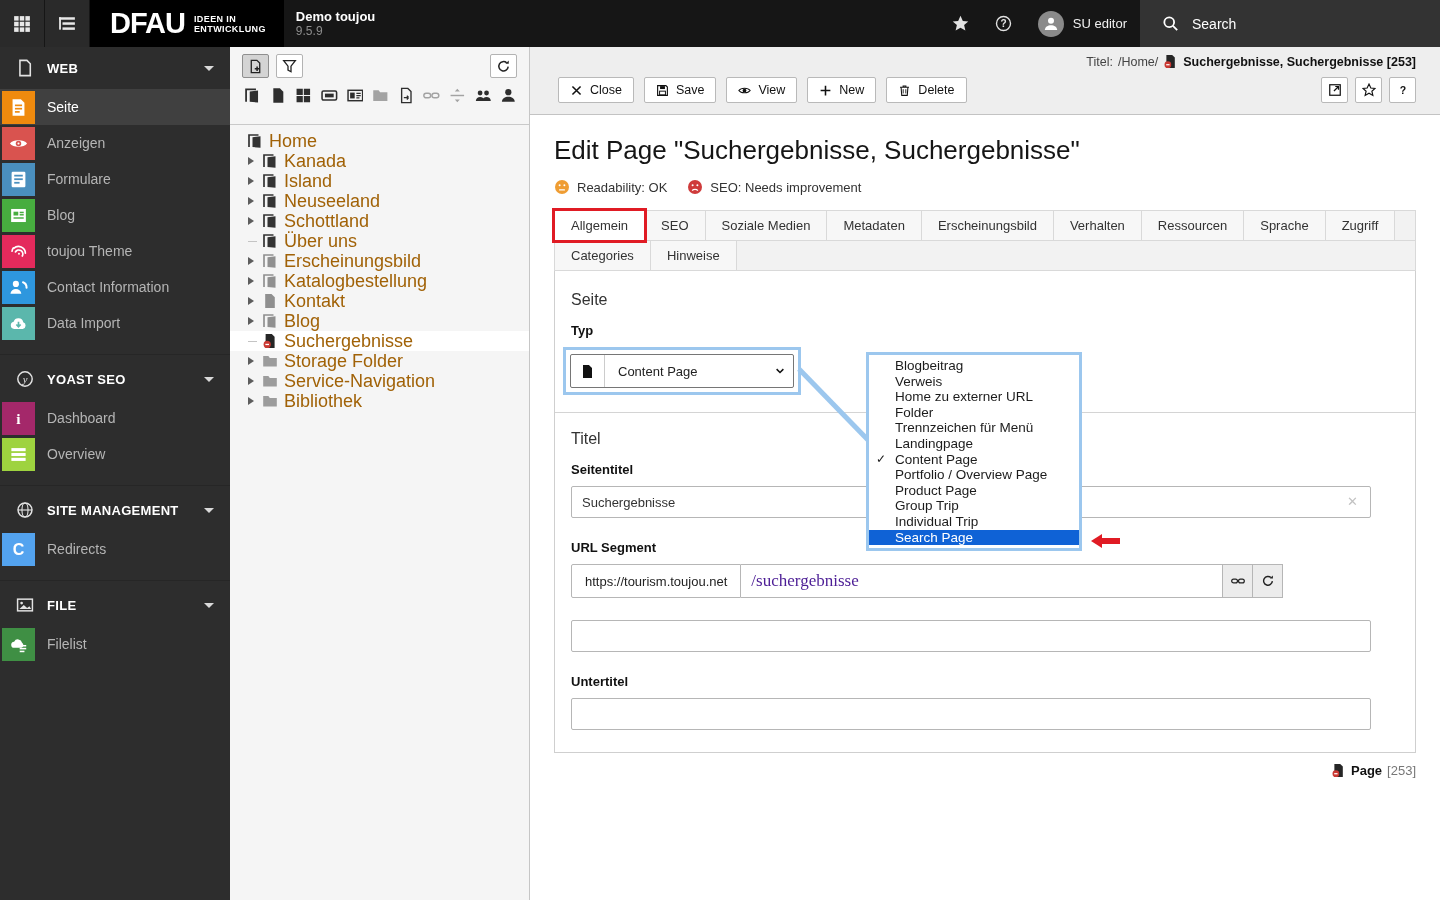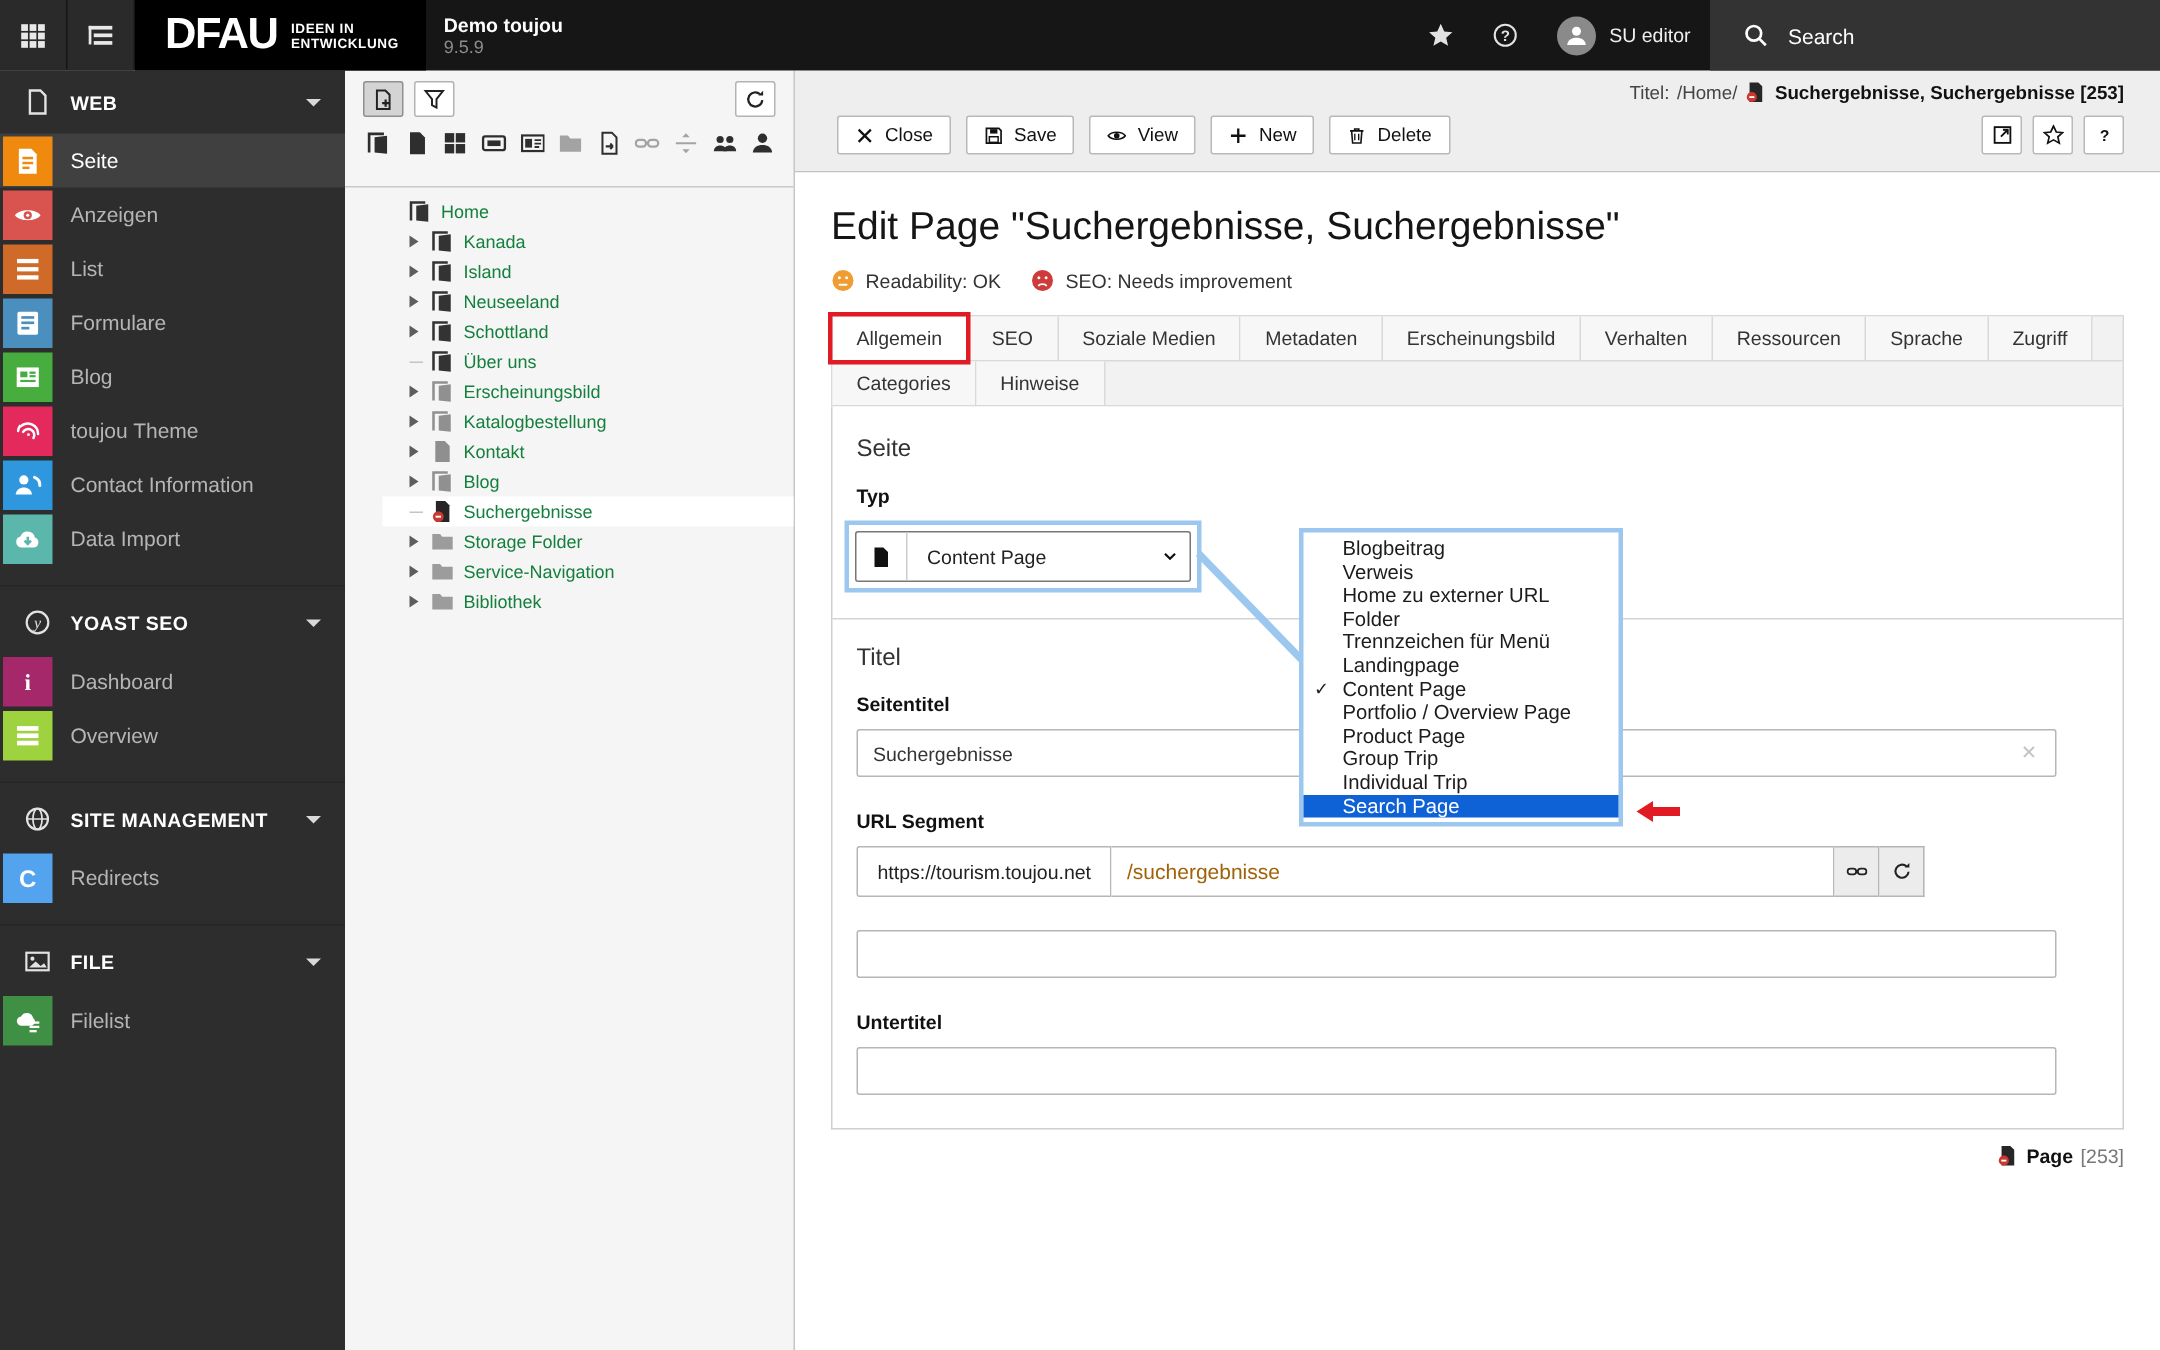--- a/index.html
+++ b/index.html
@@ -42,21 +42,21 @@
   .treepanel { position:absolute; left:230px; top:47px; width:300px; height:853px; background:#f5f5f5; border-right:1px solid #c6c6c6; z-index:10; }
   .tree-toolbar { height:78px; border-bottom:1px solid #c9c9c9; padding:7px 12px 0 12px; }
   .tt-row1 { display:flex; gap:7px; align-items:center; }
   .tt-btn { width:27px; height:24px; border:1px solid #b3b3b3; background:#fff; border-radius:2px; display:flex; align-items:center; justify-content:center; color:#222; cursor:pointer; }
   .tt-btn span { width:15px; height:15px; display:inline-flex; }
   .tt-btn.pressed { background:#d4d4d4; border-color:#8f8f8f; }
   .tt-refresh { margin-left:auto; }
   .tt-row2 { display:flex; gap:9px; margin-top:9px; padding-left:2px; align-items:center; }
   .drag-ico { width:17px; height:17px; display:inline-flex; color:#2e2e2e; cursor:grab; }
   .drag-ico.muted { color:#a3a3a3; }
-  .tree { padding-top:6px; font-size:12px; color:#15803d;margin-left:25px; }
+  .tree { padding-top:6px; font-size:18px; color:#a16207; }
   .tree-row { height:20px; display:flex; align-items:center; cursor:pointer; }
   .tree-row.d0 { padding-left:17px; }
   .tree-row.d1 { padding-left:18px; }
   .tree-row.selected { background:#fff; }
   .tw { width:14px; flex:none; display:flex; align-items:center; }
   .tcaret { width:0; height:0; border-top:4px solid transparent; border-bottom:4px solid transparent; border-left:6px solid #5d5d5d; }
   .tdash { width:9px; border-top:1px solid #c4c4c4; }
   .ticon16 { width:16px; height:16px; margin-right:6px; display:inline-flex; flex:none; }
   .ticon16 svg { width:16px; height:16px; }
 
@@ -101,21 +101,21 @@
 
   .divider { border:0; border-top:1px solid #d4d4d4; margin:17px -16px; }
 
   .in-wrap { position:relative; width:800px; }
   input.text { width:800px; height:32px; border:1px solid #b6b6b6; border-radius:2px; font-size:13px; color:#333; padding:0 30px 0 10px; background:#fff; outline:none; font-family:"Liberation Sans",sans-serif; }
   input.text.empty { padding-right:10px; }
   .clear-x { position:absolute; right:13px; top:8px; color:#c2c2c2; font-size:13px; line-height:16px; cursor:pointer; }
 
   .slug-group { display:flex; width:712px; height:34px; }
   .slug-prefix { display:flex; align-items:center; padding:0 13px; border:1px solid #b6b6b6; border-radius:2px 0 0 2px; background:#fff; font-size:13px; color:#222; white-space:nowrap; }
-  .slug-input { flex:1; border:1px solid #b6b6b6; border-left:none; font-size:14px; color:#a16207; padding:0 10px; outline:none; font-family:Liberation Sans, sans-serif; }
+  .slug-input { flex:1; border:1px solid #b6b6b6; border-left:none; font-size:17px; color:#4c1d95; padding:0 10px; outline:none; font-family:Liberation Serif, serif; }
   .slug-btn { width:30px; border:1px solid #b6b6b6; border-left:none; background:#ececec; display:flex; align-items:center; justify-content:center; color:#222; cursor:pointer; }
   .slug-btn span { width:14px; height:14px; display:inline-flex; }
 
   .record-footer { width:862px; margin-top:10px; display:flex; justify-content:flex-end; align-items:center; gap:5px; font-size:13px; }
   .rf-type { font-weight:bold; color:#111; }
   .rf-uid { color:#777; }
 
   
   .callout-svg { position:absolute; left:0; top:0; width:1440px; height:900px; pointer-events:none; z-index:40; }
   .dropdown-panel { position:absolute; left:866px; top:352px; width:216px; background:#fff; border:3px solid #9cc7ee; z-index:50; padding:3px 0; }
@@ -230,30 +230,20 @@
         </div>
         <div class="mm-item">
           <span class="tile" style="--tile:#d9534f;background:#d9534f">
             <svg viewBox="0 0 16 16" width="100%" height="100%" fill="currentColor">
               <path d="M.8 8C3.4 4.3 12.6 4.3 15.2 8 12.6 11.7 3.4 11.7.8 8z"></path>
               <circle cx="8" cy="8" r="2.3" fill="var(--tile)"></circle>
               <circle cx="8" cy="8" r=".9" fill="#fff"></circle>
             </svg>
           </span>
           <span>Anzeigen</span>
-        </div>
-        <div class="mm-item">
-          <span class="tile" style="--tile:#d06a28;background:#d06a28">
-            <svg viewBox="0 0 16 16" width="100%" height="100%" fill="currentColor">
-              <rect x="2" y="2.2" width="12" height="2.4"></rect>
-              <rect x="2" y="6.8" width="12" height="2.4"></rect>
-              <rect x="2" y="11.4" width="12" height="2.4"></rect>
-            </svg>
-          </span>
-          <span>List</span>
         </div>
         <div class="mm-item">
           <span class="tile" style="--tile:#4a8fbe;background:#4a8fbe">
             <svg viewBox="0 0 16 16" width="100%" height="100%" fill="currentColor">
               <rect x="2.2" y="1.5" width="11.6" height="13" rx="1"></rect>
               <rect x="4.4" y="4" width="7.2" height="1.5" fill="var(--tile)"></rect>
               <rect x="4.4" y="7" width="7.2" height="1.5" fill="var(--tile)"></rect>
               <rect x="4.4" y="10" width="4.5" height="1.5" fill="var(--tile)"></rect>
             </svg>
           </span>

